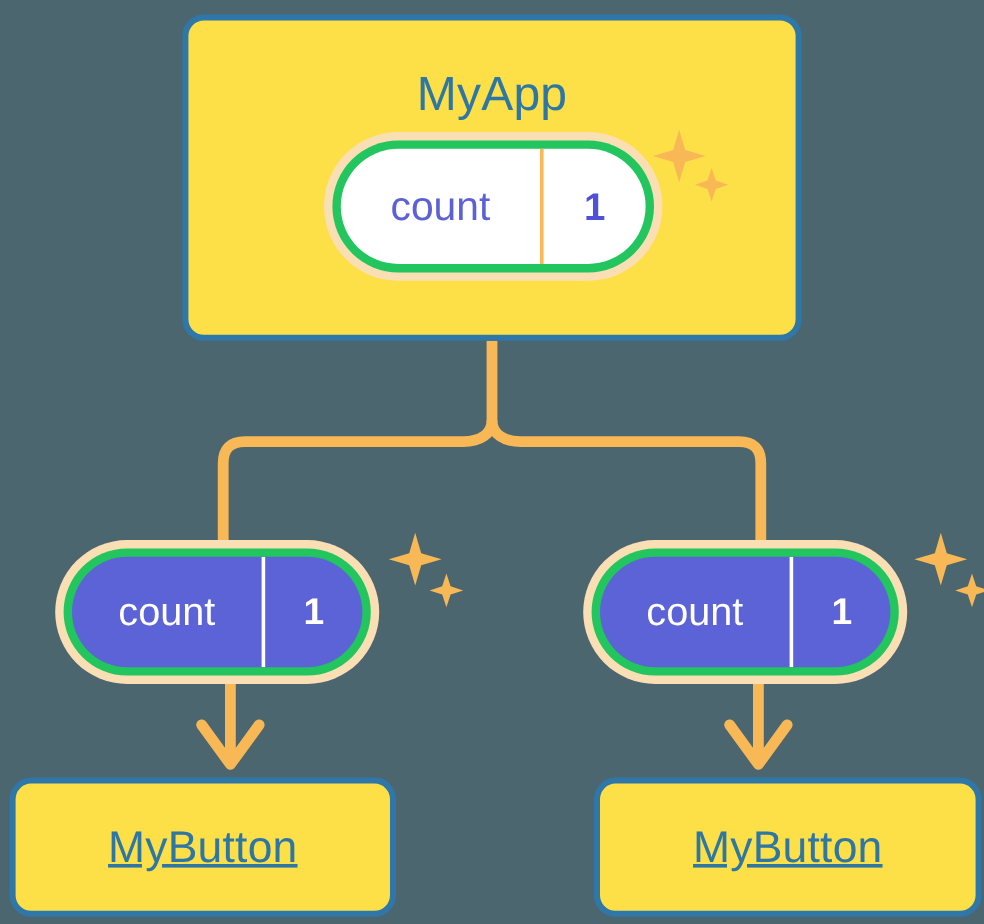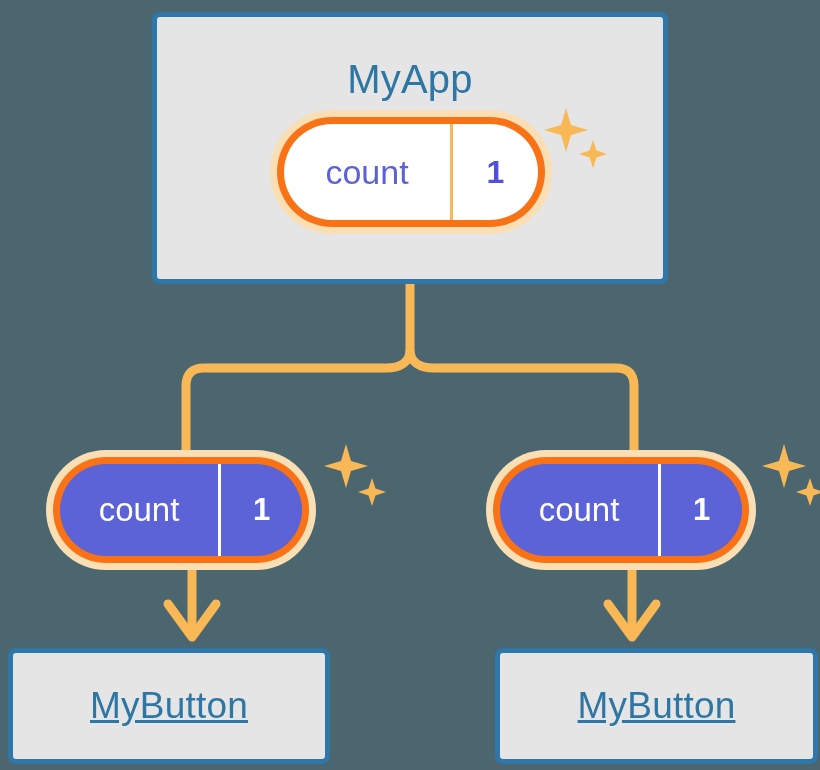--- a/index.html
+++ b/index.html
@@ -9,23 +9,23 @@
     font-family:"Liberation Sans","DejaVu Sans",sans-serif;
   }
   #stage{position:absolute;inset:0;width:820px;height:770px;}
 
   
   #connectors{position:absolute;left:0;top:0;width:820px;height:770px;z-index:1;}
 
   
   .card{
     position:absolute;z-index:3;
-    background:#e5e5e5;
+    background:#fde047;
     border:5px solid #2e77a8;
-    border-radius:8px;
+    border-radius:18px;
     box-sizing:border-box;
     display:flex;align-items:center;justify-content:center;
   }
   .card-title{
     color:#2e77a5;
     font-size:38px;
     letter-spacing:0.2px;
     white-space:nowrap;
   }
 
@@ -46,21 +46,21 @@
     box-sizing:border-box;
     border-radius:999px;
     
     background:#fbdfb4;
     padding:7px;
     display:block;
   }
   .pill-ring{
     box-sizing:border-box;
     border-radius:999px;
-    background:#f97316;
+    background:#22c55e;
     padding:7px;
   }
   .pill-inner{
     box-sizing:border-box;
     border-radius:999px;
     display:flex;align-items:stretch;
     overflow:hidden;
     background:#ffffff;
   }
   .pill-cell{

